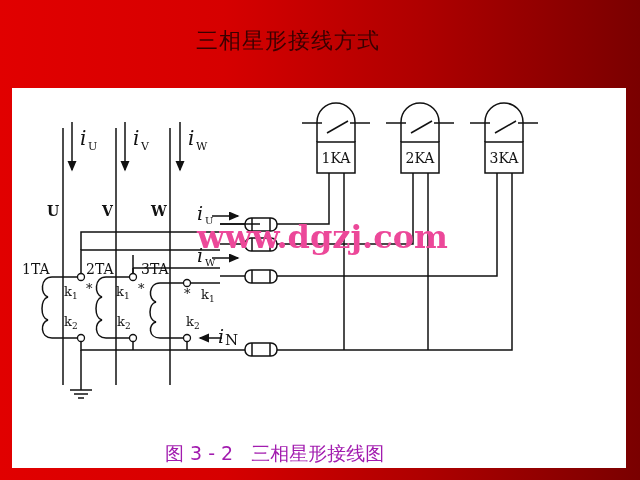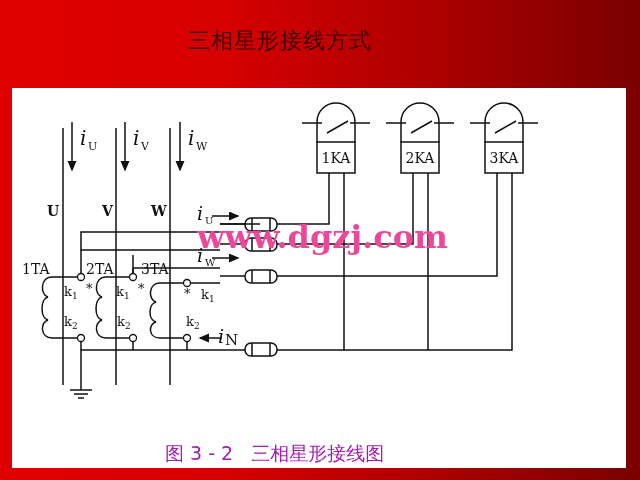--- a/index.html
+++ b/index.html
@@ -1,19 +1,19 @@
 <!DOCTYPE html>
 <html><head>
 <meta charset="utf-8">
 <style>
   html,body{margin:0;padding:0;}
   body{width:640px;height:480px;position:relative;overflow:hidden;
        background:linear-gradient(90deg,#e10000 0%,#d60000 35%,#b00000 65%,#7a0000 100%);
        font-family:"DejaVu Serif",serif;}
-  .slide-title{position:absolute;left:8px;top:26px;width:544px;text-align:center;
+  .slide-title{position:absolute;left:16px;top:26px;width:544px;text-align:center;
        font-size:22px;color:#3a0000;letter-spacing:1px;font-family:"DejaVu Serif",serif;}
   .panel{position:absolute;left:12px;top:88px;width:614px;height:380px;background:#fff;}
   svg{position:absolute;left:0;top:0;}
   .caption{position:absolute;left:165px;top:441px;font-size:19px;color:#a21caf;
        font-family:"DejaVu Sans",sans-serif;white-space:pre;}
   .wm{position:absolute;left:190px;top:218px;font-size:32px;font-weight:bold;color:#ec4899;
        font-family:"DejaVu Serif",serif;letter-spacing:0px;margin-left:7px;}
 </style>
 </head>
 <body>

